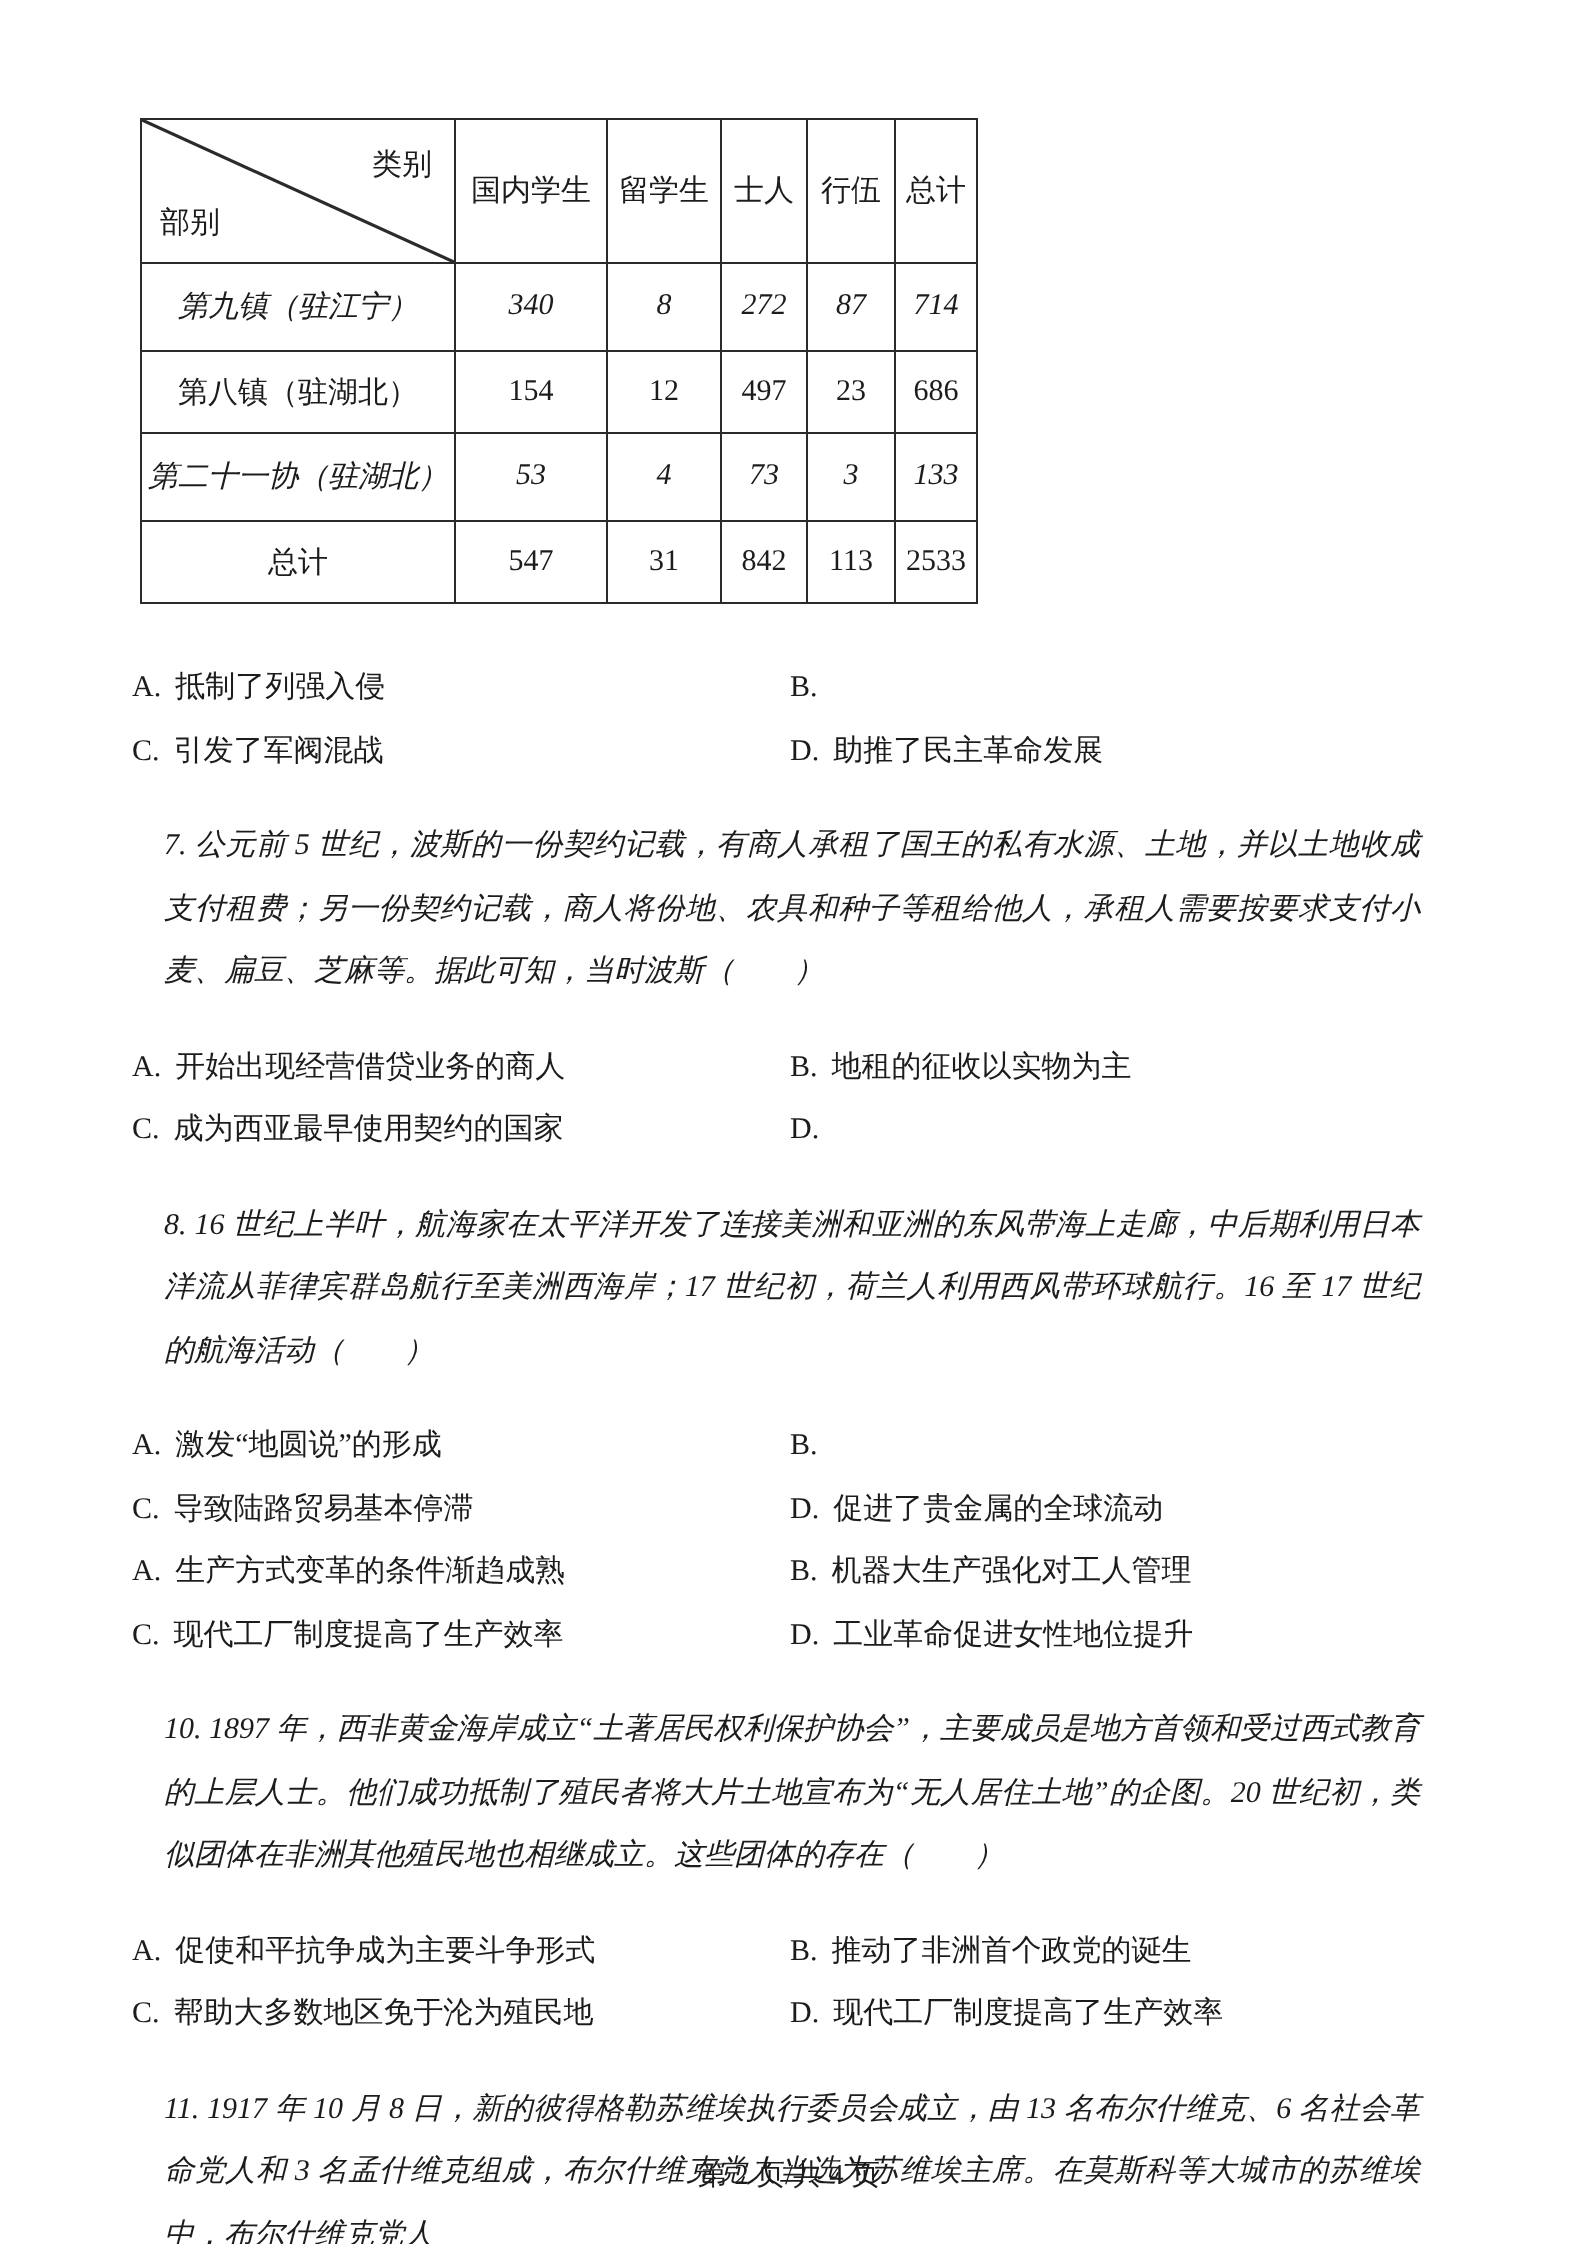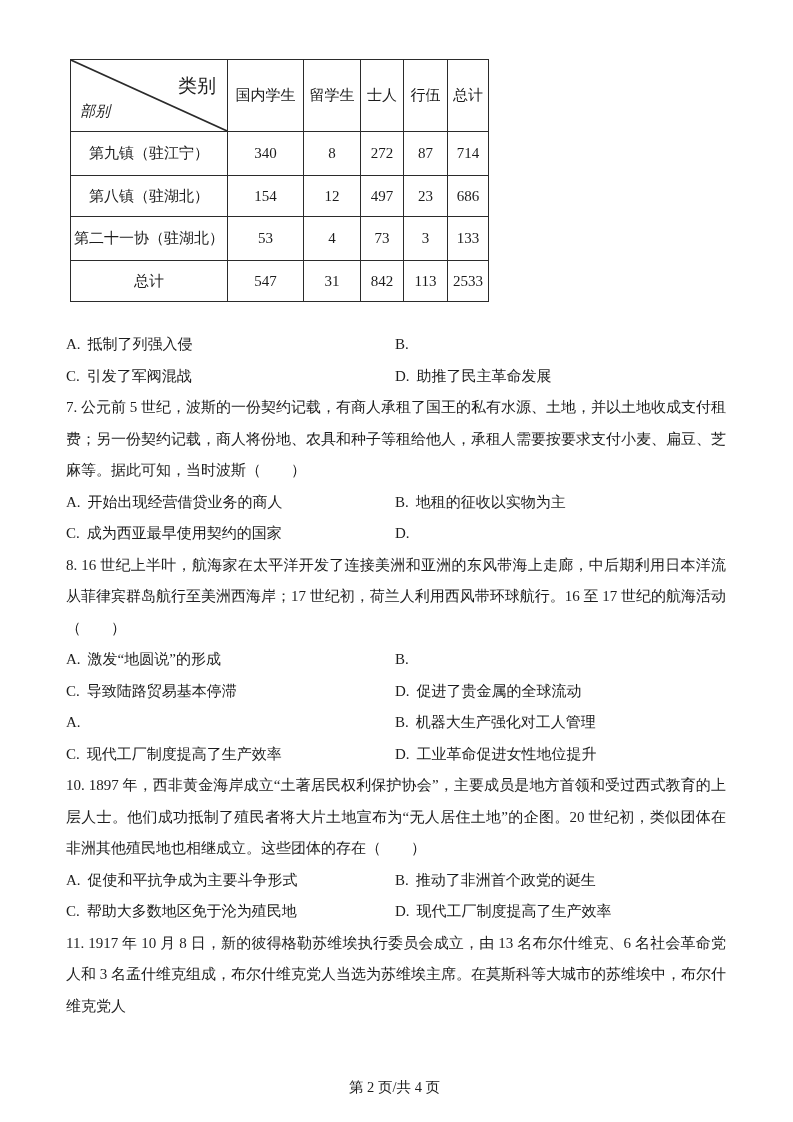--- a/index.html
+++ b/index.html
@@ -27,32 +27,33 @@
     padding: 0;
     text-align: center;
     vertical-align: middle;
     font-weight: normal;
   }
   td.corner {
     position: relative;
     height: 71px;
   }
   td.corner svg { position: absolute; inset: 0; width: 100%; height: 100%; }
-  .corner-top { position: absolute; top: 13px; right: 11px; font-size: 19px; font-family: Liberation Mono, monospace; }
-  .corner-bottom { position: absolute; bottom: 10px; left: 9px; font-size: 15px; font-style: italic; }
-  tr.data-row-tall { height: 44px; }
+  .corner-top { position: absolute; top: 13px; right: 11px; font-size: 15px; font-family: Liberation Mono, monospace; }
+  .corner-bottom { position: absolute; bottom: 10px; left: 9px; font-size: 15px; }
+  tr.data-row-tall { height: 44px; font-style: italic; }
   tr.data-row { height: 41px; }
   td.row-label { text-align: left; padding-left: 8px; }
 
   
   .textflow { margin-top: 27px; font-size: 15px; line-height: 31.5px; }
   p.stem {
-    margin: 0;
+    margin: 16px;
     text-align: justify;
     text-justify: inter-ideograph;
+    font-style: italic;
   }
   .opt-row { display: flex; }
   .opt { flex: 0 0 329px; display: flex; align-items: baseline; }
   .opt.right { flex: 1 1 auto; }
   .opt-label { margin-right: 7px; }
 
   
   .footer {
     position: absolute;
     left: 0; right: 4px; top: 1078px;
@@ -186,20 +187,21 @@
         </span>
         <span class="opt right">
           <span class="opt-label">D.</span>
           <span class="opt-text">促进了贵金属的全球流动</span>
         </span>
       </div>
 
       <div class="opt-row">
         <span class="opt">
           <span class="opt-label">A.</span>
+          <span class="opt-text">生产方式变革的条件渐趋成熟</span>
         </span>
         <span class="opt right">
           <span class="opt-label">B.</span>
           <span class="opt-text">机器大生产强化对工人管理</span>
         </span>
       </div>
       <div class="opt-row">
         <span class="opt">
           <span class="opt-label">C.</span>
           <span class="opt-text">现代工厂制度提高了生产效率</span>

